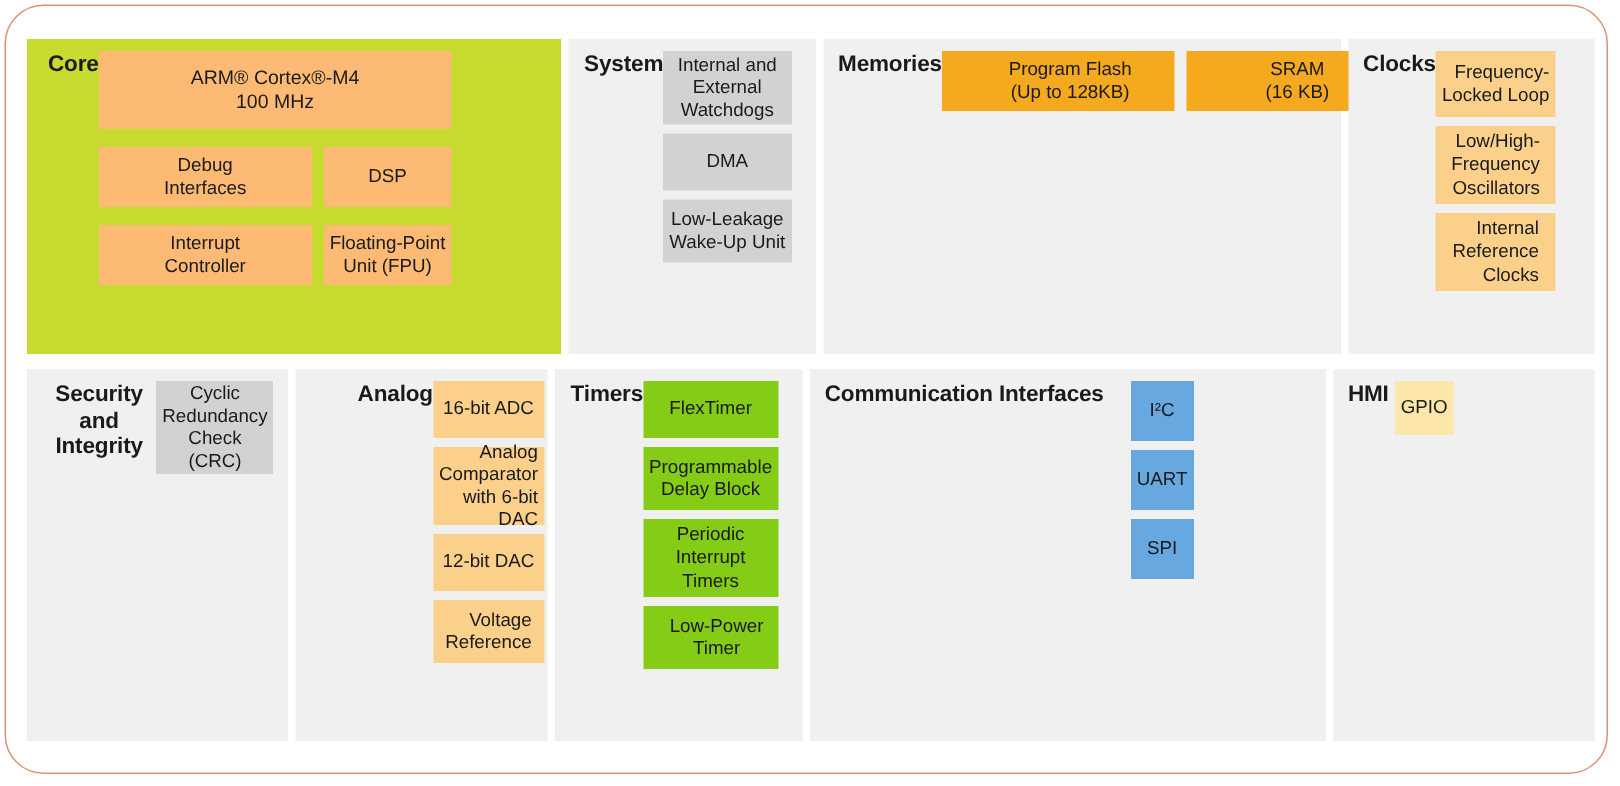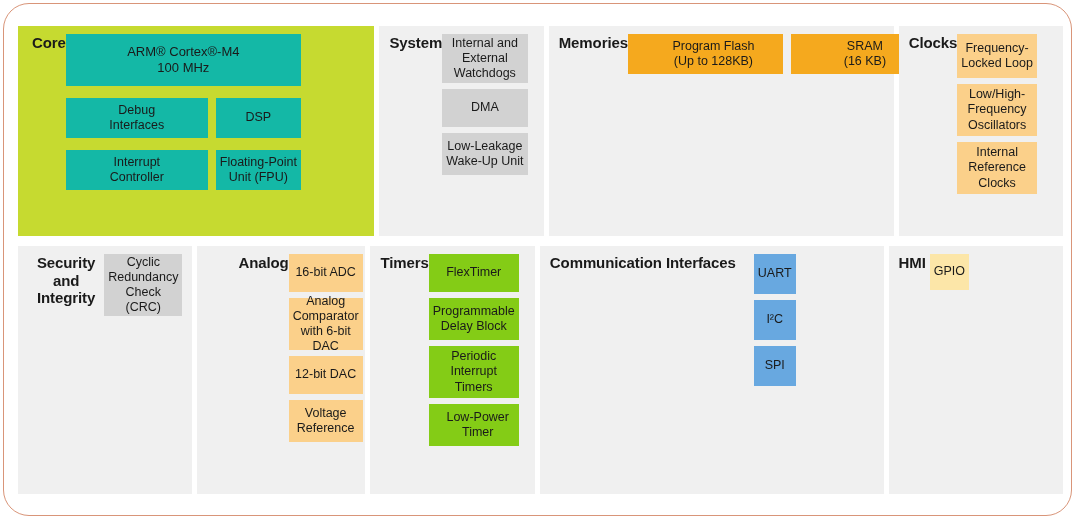--- a/index.html
+++ b/index.html
@@ -97,21 +97,21 @@
   .col-analog   { width: 168px; padding-left: 41px; }
   .col-timers   { width: 165px; }
   .col-comm     { width: 345px; }
   .col-hmi      { width: 175px; }
 
   
   .panel-core {
     background: #c6da30;
     padding: 8px 14px 12px 14px;
   }
-  .core-block { background: #14b8a6; }
+  .core-block { background: #fdba74; }
   .core-cpu { height: 52px; font-size: 13px; }
   .core-pair { display: flex; gap: 8px; margin-top: 6px; }
   .core-pair .core-block { flex: 1; height: 40px; }
   .core-pair-wide .core-block:first-child { flex: 0 0 142px; }
 
   
   .block-gray { background: #d2d2d2; }
   .sys-wd   { height: 49px; }
   .sys-dma  { height: 38px; }
   .sys-llwu { height: 42px; }
@@ -120,21 +120,21 @@
   
   .mem-block {
     background: #f5a91e;
     height: 40px;
     font-size: 12.5px;
   }
   .mem-flash { width: 155px; padding-left: 20px; }
   .mem-sram  { width: 148px; }
 
   
-  .block-amber { background: #fbd08a; }
+  .block-amber { background: #fbd08a; text-align: right; }
   .clk-fll  { height: 44px; }
   .clk-osc  { height: 52px; }
   .clk-irc  { height: 52px; }
 
   .an-adc  { height: 38px; }
   .an-comp { height: 52px; }
   .an-dac  { height: 38px; }
   .an-vref { height: 42px; }
 
   
@@ -338,24 +338,24 @@
               <div>Timer</div>
             </div>
           </div>
         </div>
       </div>
 
       <div class="panel col-comm">
         <div class="panel-title">Communication Interfaces</div>
         <div class="blocks comm-blocks">
           <div class="block block-blue">
+            <div>I²C</div>
+          </div>
+          <div class="block block-blue">
             <div>UART</div>
-          </div>
-          <div class="block block-blue">
-            <div>I²C</div>
           </div>
           <div class="block block-blue">
             <div>SPI</div>
           </div>
         </div>
       </div>
 
       <div class="panel col-hmi">
         <div class="panel-title">HMI</div>
         <div class="blocks hmi-blocks">

